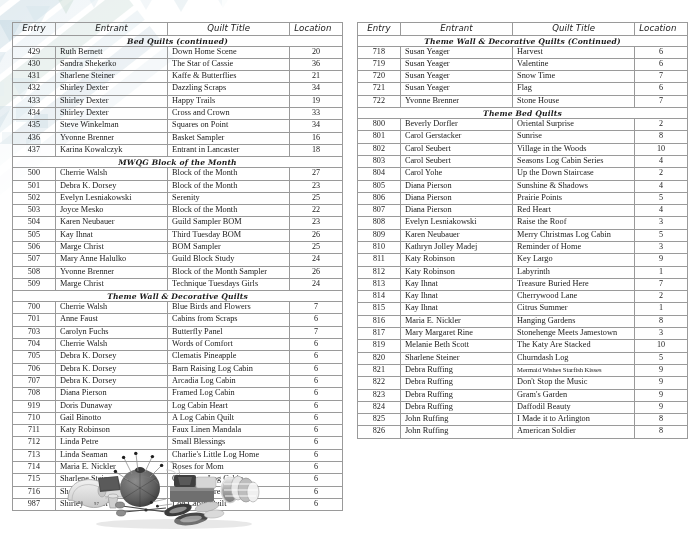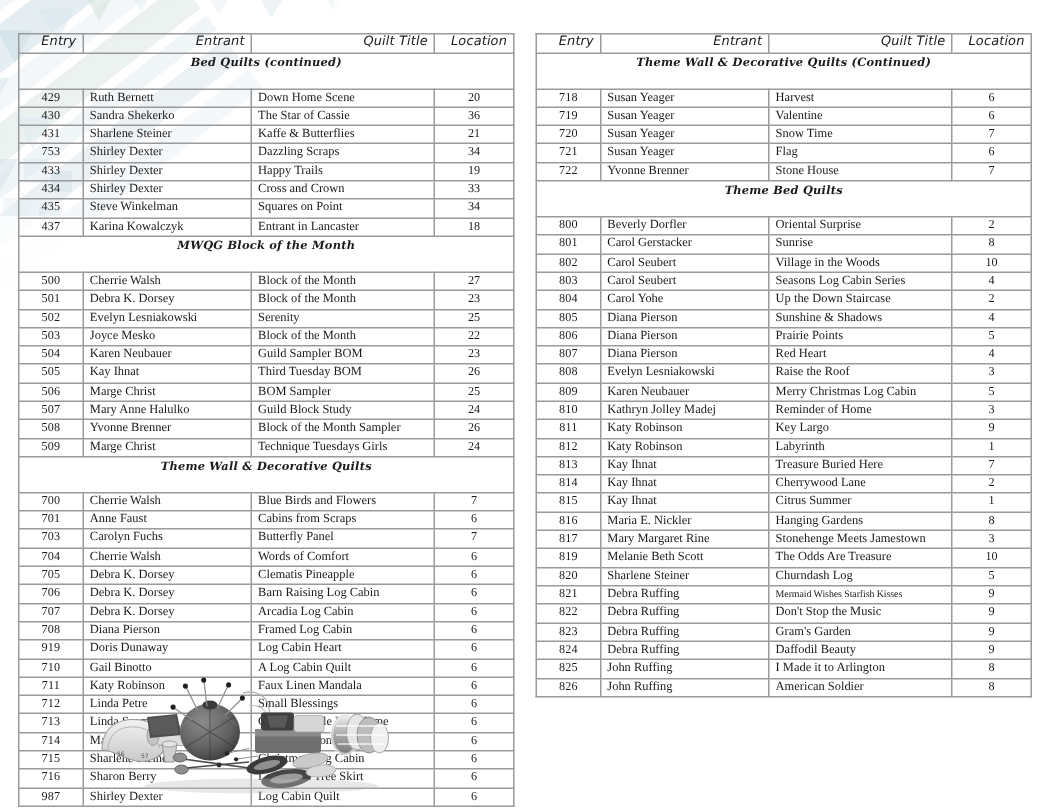--- a/index.html
+++ b/index.html
@@ -69,37 +69,37 @@
   col.c-entrant  { width: 34%; }
   col.c-title    { width: 37%; }
   col.c-location { width: 16%; }
 
   
   thead th {
     font-family: "DejaVu Sans", "Liberation Sans", sans-serif;
     font-style: italic;
     font-weight: 400;
     font-size: 8.6px;
-    text-align: right;
+    text-align: center;
     padding-top: 2px;
     padding-bottom: 2.5px;
     letter-spacing: .1px;
   }
-  thead th.loc { text-align: right; }
+  thead th.loc { text-align: left; }
 
   
   tr.section td {
     text-align: center;
     font-family: "DejaVu Serif", "Liberation Serif", serif;
     font-style: italic;
     font-weight: 700;
     font-size: 7.6px;
     letter-spacing: .15px;
     padding-top: 2px;
-    padding-bottom: 13px;
+    padding-bottom: 0;
     transform: none;
   }
 
   
   tbody td.entry { text-align: center; font-size: 8.1px; letter-spacing: .1px; }
   tbody td.entrant { font-size: 8.3px; }
   tbody td.title { font-size: 8.3px; }
   tbody td.location { text-align: center; font-size: 8.1px; }
 
   
@@ -205,21 +205,21 @@
             <td class="title">The Star of Cassie</td>
             <td class="location">36</td>
           </tr>
           <tr>
             <td class="entry">431</td>
             <td class="entrant">Sharlene Steiner</td>
             <td class="title">Kaffe &amp; Butterflies</td>
             <td class="location">21</td>
           </tr>
           <tr>
-            <td class="entry">753</td>
+            <td class="entry">432</td>
             <td class="entrant">Shirley Dexter</td>
             <td class="title">Dazzling Scraps</td>
             <td class="location">34</td>
           </tr>
           <tr>
             <td class="entry">433</td>
             <td class="entrant">Shirley Dexter</td>
             <td class="title">Happy Trails</td>
             <td class="location">19</td>
           </tr>
@@ -227,20 +227,26 @@
             <td class="entry">434</td>
             <td class="entrant">Shirley Dexter</td>
             <td class="title">Cross and Crown</td>
             <td class="location">33</td>
           </tr>
           <tr>
             <td class="entry">435</td>
             <td class="entrant">Steve Winkelman</td>
             <td class="title">Squares on Point</td>
             <td class="location">34</td>
+          </tr>
+          <tr>
+            <td class="entry">436</td>
+            <td class="entrant">Yvonne Brenner</td>
+            <td class="title">Basket Sampler</td>
+            <td class="location">16</td>
           </tr>
           <tr>
             <td class="entry">437</td>
             <td class="entrant">Karina Kowalczyk</td>
             <td class="title">Entrant in Lancaster</td>
             <td class="location">18</td>
           </tr>
 
         <tr class="section">
           <td colspan="4">MWQG Block of the Month</td>
@@ -574,21 +580,21 @@
           </tr>
           <tr>
             <td class="entry">817</td>
             <td class="entrant">Mary Margaret Rine</td>
             <td class="title">Stonehenge Meets Jamestown</td>
             <td class="location">3</td>
           </tr>
           <tr>
             <td class="entry">819</td>
             <td class="entrant">Melanie Beth Scott</td>
-            <td class="title">The Odds Are Treasure</td>
+            <td class="title">The Katy Are Stacked</td>
             <td class="location">10</td>
           </tr>
           <tr>
             <td class="entry">820</td>
             <td class="entrant">Sharlene Steiner</td>
             <td class="title">Churndash Log</td>
             <td class="location">5</td>
           </tr>
           <tr>
             <td class="entry">821</td>

